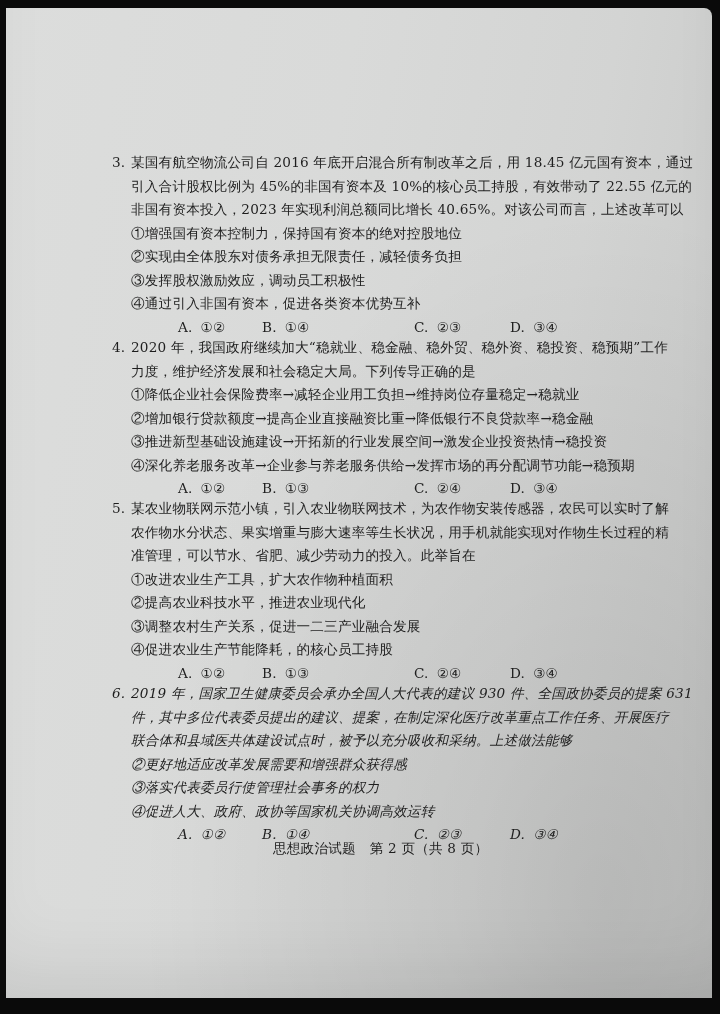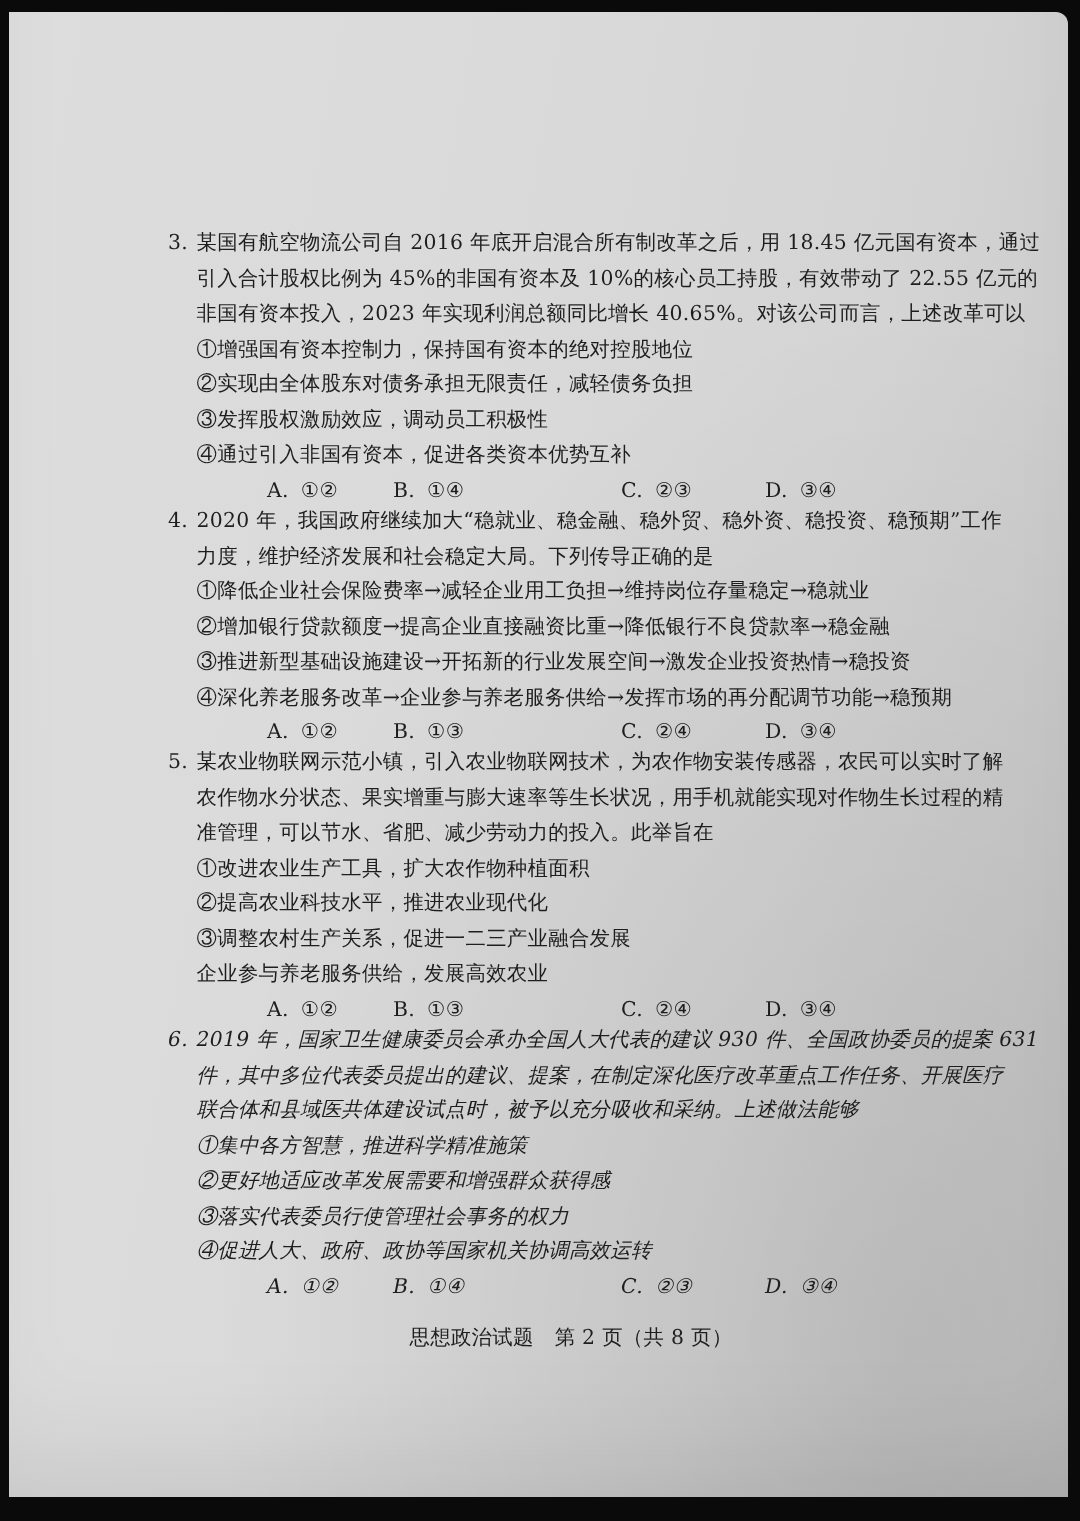--- a/index.html
+++ b/index.html
@@ -65,21 +65,21 @@
       top: 0;
     }
     .opt-a { left: 19px; margin-left: 47px; }
     .opt-b { left: 150px; }
     .opt-c { left: 274px; margin-left: 28px; }
     .opt-d { left: 398px; }
     .opt-letter { margin-right: 8px; }
     .footer {
       position: absolute;
       left: 273px;
-      top: 883px;
+      top: 840px;
       font-size: 13.6px;
       white-space: nowrap;
     }
     .footer .gap { display: inline-block; width: 14px; }
   </style>
 </head>
 <body>
 
 <div class="paper"></div>
 
@@ -116,34 +116,33 @@
     </div>
   </div>
 
   <div class="q" style="top:497px;">
     <div class="line"><span class="qnum">5.</span><span>某农业物联网示范小镇，引入农业物联网技术，为农作物安装传感器，农民可以实时了解</span></div>
     <div class="line indent">农作物水分状态、果实增重与膨大速率等生长状况，用手机就能实现对作物生长过程的精</div>
     <div class="line indent">准管理，可以节水、省肥、减少劳动力的投入。此举旨在</div>
     <div class="line indent">①改进农业生产工具，扩大农作物种植面积</div>
     <div class="line indent">②提高农业科技水平，推进农业现代化</div>
     <div class="line indent">③调整农村生产关系，促进一二三产业融合发展</div>
-    <div class="line indent">企业参与养老服务供给，发展高效农业</div>
+    <div class="line indent">④促进农业生产节能降耗，的核心员工持股</div>
     <div class="options">
       <span class="opt opt-a"><span class="opt-letter">A.</span><span>①②</span></span>
       <span class="opt opt-b"><span class="opt-letter">B.</span><span>①③</span></span>
       <span class="opt opt-c"><span class="opt-letter">C.</span><span>②④</span></span>
       <span class="opt opt-d"><span class="opt-letter">D.</span><span>③④</span></span>
     </div>
   </div>
 
   <div class="q" style="top:682px;font-style:italic;">
     <div class="line"><span class="qnum">6.</span><span>2019 年，国家卫生健康委员会承办全国人大代表的建议 930 件、全国政协委员的提案 631</span></div>
     <div class="line indent">件，其中多位代表委员提出的建议、提案，在制定深化医疗改革重点工作任务、开展医疗</div>
     <div class="line indent">联合体和县域医共体建设试点时，被予以充分吸收和采纳。上述做法能够</div>
-    <div class="line indent">①集中各方智慧，推进科学精准施策</div>
     <div class="line indent">②更好地适应改革发展需要和增强群众获得感</div>
     <div class="line indent">③落实代表委员行使管理社会事务的权力</div>
     <div class="line indent">④促进人大、政府、政协等国家机关协调高效运转</div>
     <div class="options">
       <span class="opt opt-a"><span class="opt-letter">A.</span><span>①②</span></span>
       <span class="opt opt-b"><span class="opt-letter">B.</span><span>①④</span></span>
       <span class="opt opt-c"><span class="opt-letter">C.</span><span>②③</span></span>
       <span class="opt opt-d"><span class="opt-letter">D.</span><span>③④</span></span>
     </div>
   </div>

